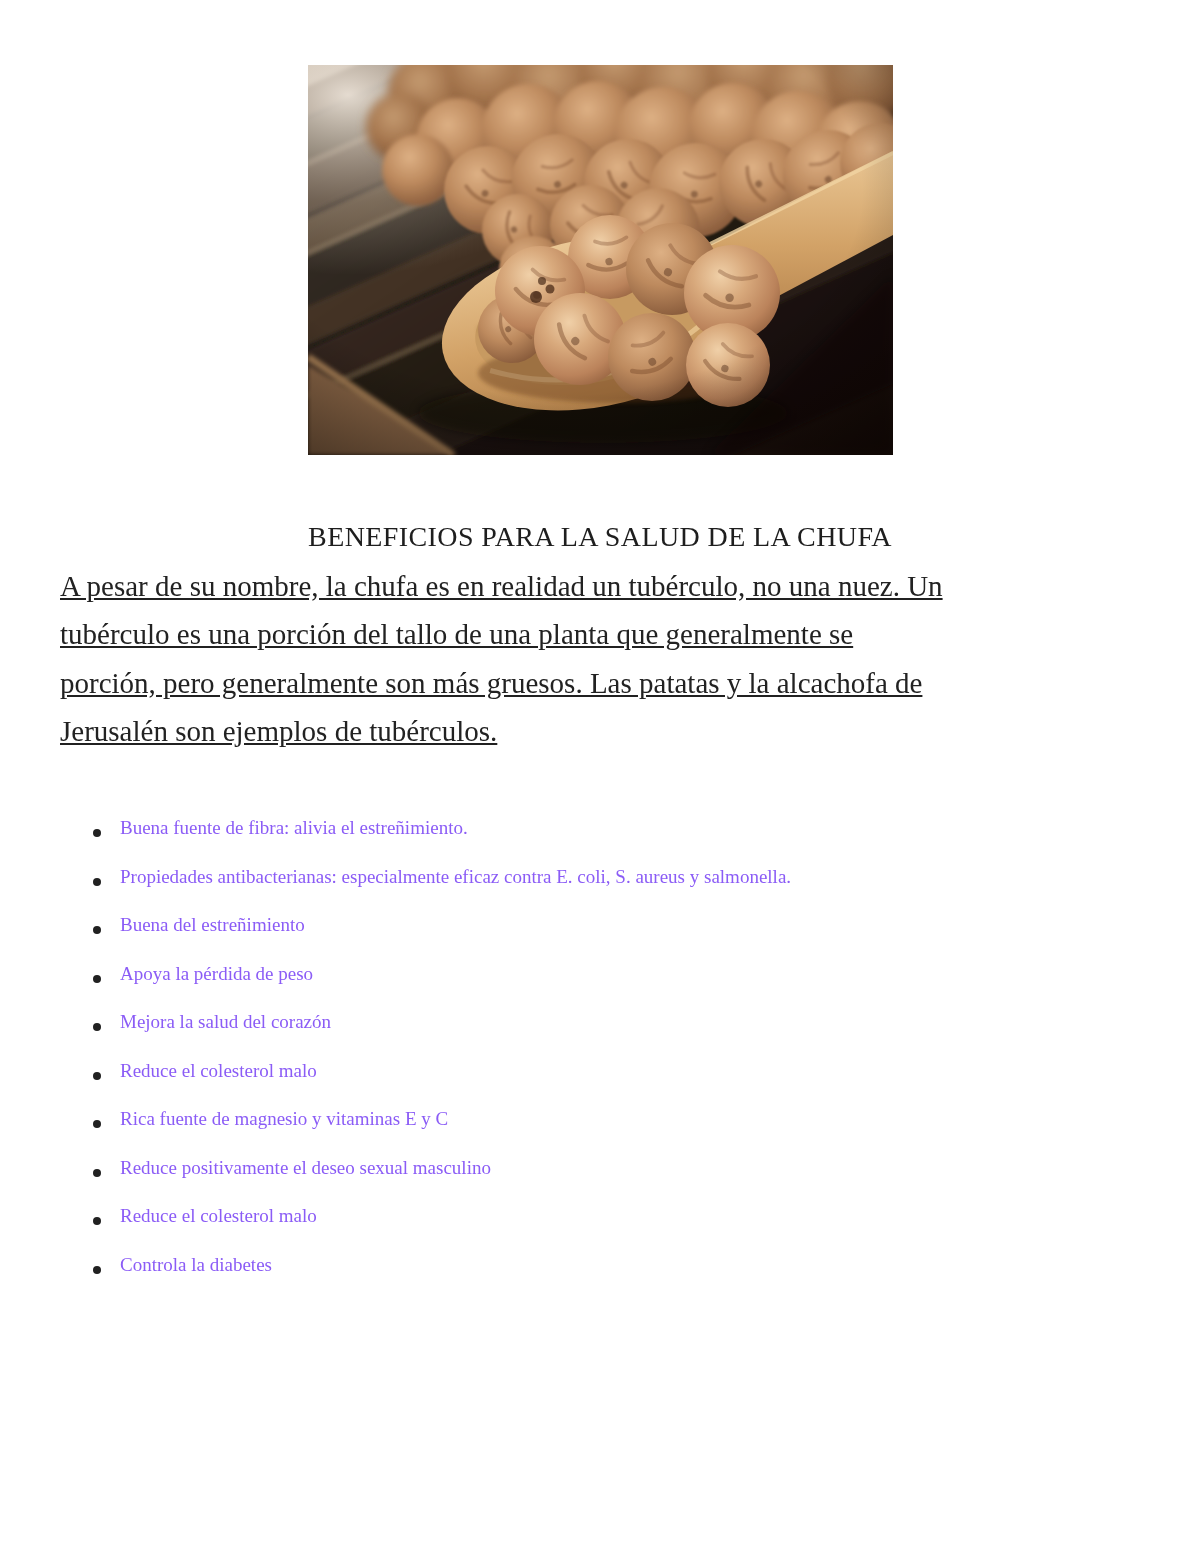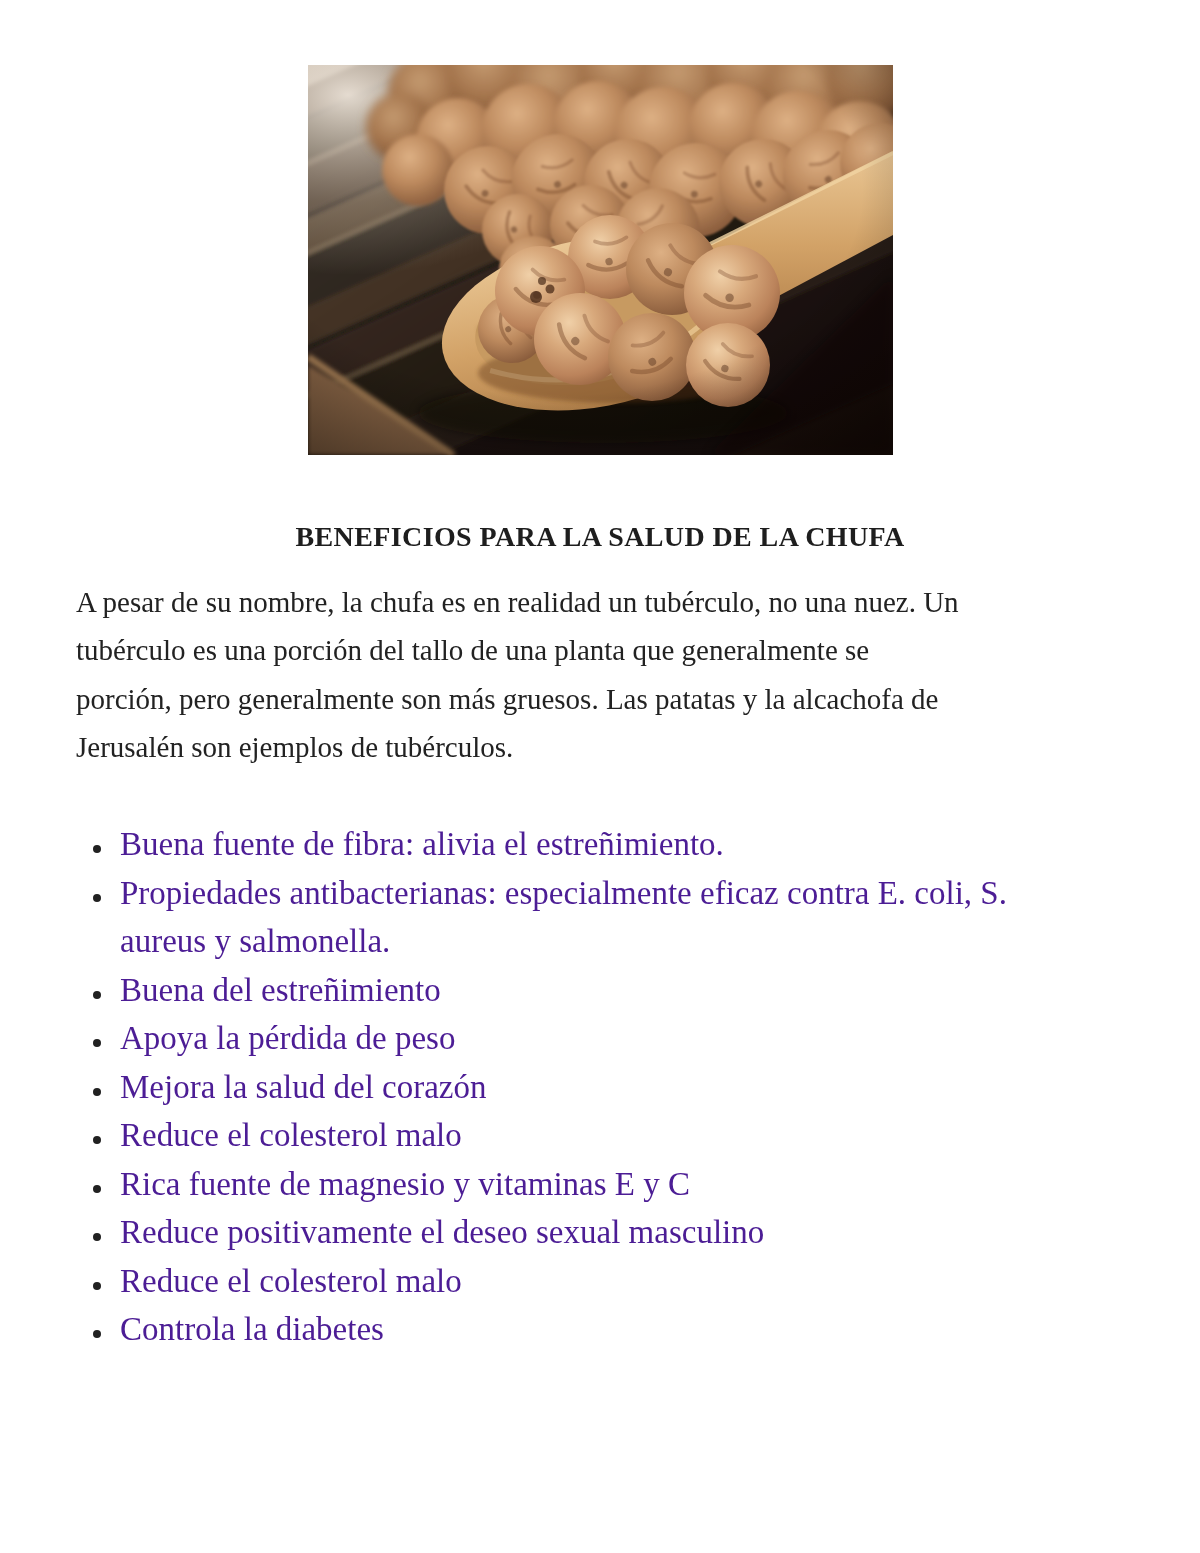--- a/index.html
+++ b/index.html
@@ -5,29 +5,29 @@
   * { margin: 0; padding: 0; box-sizing: border-box; }
   html, body { width: 1200px; height: 1553px; background: #ffffff; position: relative;
     font-family: "Liberation Serif", "DejaVu Serif", serif; color: #212121; }
 
   .photo-frame { position: absolute; left: 308px; top: 65px; width: 585px; height: 390px;
     overflow: hidden; }
   .photo-frame svg { display: block; }
 
   .content { position: absolute; left: 60px; top: 513px; width: 1080px; }
 
-  .doc-title { font-size: 28px; font-weight: 700; line-height: 48.5px; text-align: center;
+  .doc-title { font-size: 28px; font-weight: 400; line-height: 48.5px; text-align: center;
     white-space: nowrap; letter-spacing: 0.4px; color: #1e1e1e; }
 
-  .para { margin: 16px; }
+  .para { margin: 0; text-decoration: underline; }
   .para .pline { font-size: 29px; line-height: 48.5px; white-space: nowrap; color: #222222; }
 
   ul.benefits { list-style: none; margin: 48.5px 0 0 0; padding: 0; }
-  ul.benefits li { position: relative; font-size: 33px; line-height: 48.5px;
-    padding: 0 60px; color: #4c1d95; }
+  ul.benefits li { position: relative; font-size: 19px; line-height: 48.5px;
+    padding: 0 60px; color: #8b5cf6; }
   ul.benefits li::before { content: ""; position: absolute; left: 33px; top: 25px;
     width: 8px; height: 8px; border-radius: 50%; background: #212121; }
 </style>
 </head>
 <body>
 
 <div class="photo-frame" role="img" aria-label="Chufas (tiger nuts) en una cuchara de madera sobre una mesa de madera oscura">
   <svg width="585" height="390" viewBox="0 0 585 390" xmlns="http://www.w3.org/2000/svg">
     <defs>
       <linearGradient id="bgGrad" x1="0" y1="0" x2="1" y2="1">

